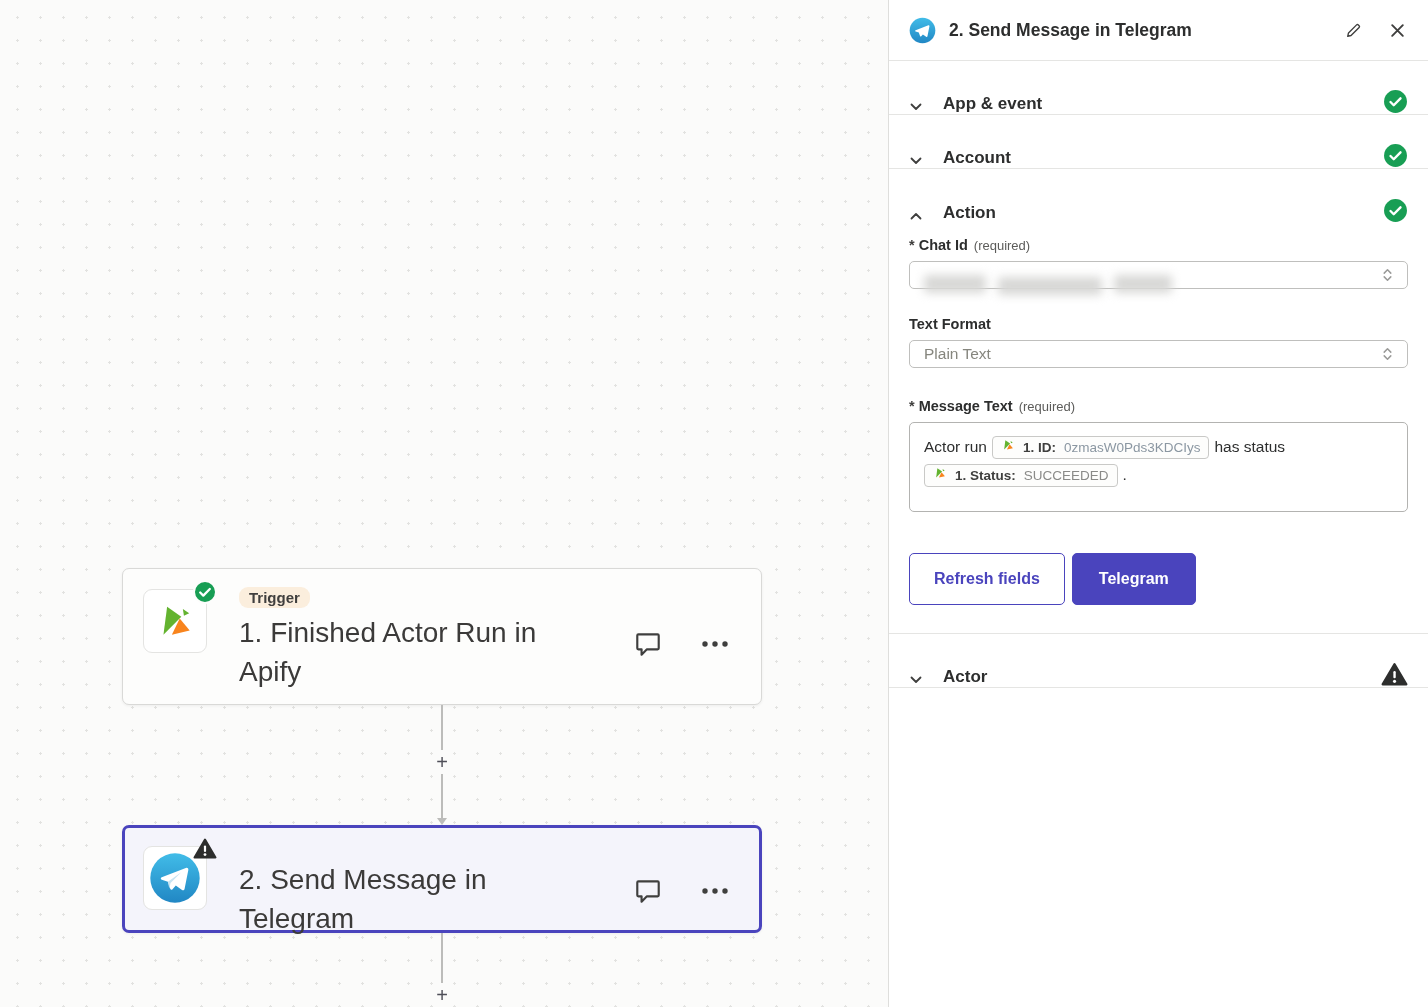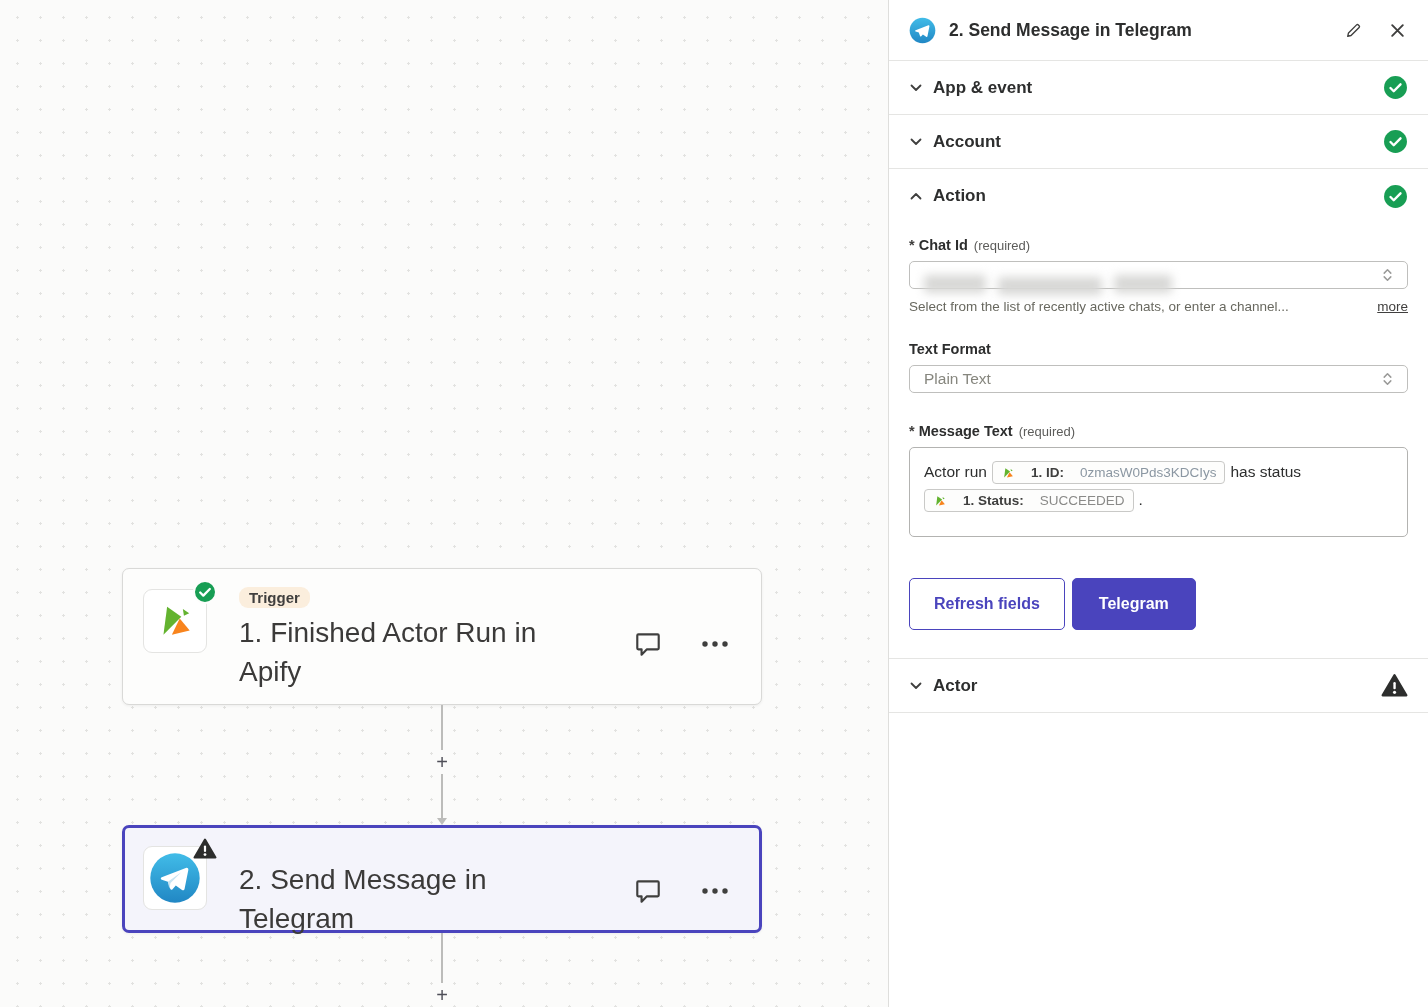--- a/index.html
+++ b/index.html
@@ -45,21 +45,21 @@
   }
   .connector .arrow { width:0; height:0; border-left:5px solid transparent; border-right:5px solid transparent; border-top:7px solid #bcbcba; }
 
   
   .panel {
     position:absolute; left:888px; top:0; width:540px; height:1007px;
     background:#fff; border-left:1px solid #dededc; display:flex; flex-direction:column;
   }
   .panel-header { display:flex; align-items:center; gap:13px; height:61px; padding:0 20px; border-bottom:1px solid #e5e5e3; }
   .panel-title { font-size:17.5px; font-weight:bold; color:#2d2e2e; flex:1; }
-  .section-row { display:flex; align-items:center; gap:10px; height:54px; padding:0 20px; border-bottom:1px solid #e5e5e3; cursor:pointer; }
+  .section-row { display:flex; align-items:flex-end; gap:20px; height:54px; padding:0 20px; border-bottom:1px solid #e5e5e3; cursor:pointer; }
   .section-row.open { border-bottom:none; }
   .section-label { font-size:17px; font-weight:bold; color:#2d2e2e; flex:1; }
 
   .action-content { padding:14px 20px 28px; border-bottom:1px solid #e5e5e3; }
   .field-label { font-size:14.5px; font-weight:bold; color:#2d2e2e; }
   .req-star { font-weight:bold; color:#403f3e; margin-right:4px; }
   .req-note { font-size:13px; font-weight:normal; color:#5c5c5a; margin-left:6px; }
 
   .select-box {
     position:relative; margin-top:8px; height:28px; width:100%;
@@ -75,21 +75,21 @@
   .more-link { font-size:13.5px; color:#403f3e; text-decoration:underline; cursor:pointer; margin-left:12px; }
 
   .block-gap-lg { margin-top:27px; }
   .block-gap-xl { margin-top:30px; }
 
   .message-editor {
     margin-top:8px; width:100%; min-height:90px; border:1px solid #b3b3b1; border-radius:5px;
     padding:10px 14px; font-size:15.5px; line-height:28px; color:#2d2e2e; cursor:text; background:#fff;
   }
   .token-pill {
-    display:inline-flex; align-items:center; gap:16px; vertical-align:middle;
+    display:inline-flex; align-items:flex-start; gap:8px; vertical-align:middle;
     border:1px solid #c9c9c7; border-radius:4px; background:#fdfdfc;
     padding:1px 8px; margin:0 5px; font-size:13.5px; line-height:19px; cursor:grab;
   }
   .token-pill .pill-label { font-weight:bold; color:#3f3f3e; }
   .token-pill .pill-value { color:#8b97a2; }
   .token-pill .pill-value.status { color:#8a8a88; }
 
   .buttons-row { display:flex; align-items:center; gap:7px; margin-top:41px; }
   .btn-outline {
     height:52px; padding:0 24px; background:#fff; border:1px solid #4a44bd; border-radius:5px;
@@ -253,24 +253,20 @@
       <span class="req-star">*</span><span>Chat Id</span><span class="req-note">(required)</span>
     </div>
     <div class="select-box">
       <span class="redact" style="left:14px; width:62px;"></span>
       <span class="redact" style="left:88px; width:104px; top:15px;"></span>
       <span class="redact" style="left:204px; width:58px;"></span>
       <svg class="updown" width="15" height="16" viewBox="0 0 16 16">
         <path d="M4.5 6L8 2.5 11.5 6" stroke="#9a9a98" stroke-width="1.6" fill="none" stroke-linecap="round" stroke-linejoin="round"></path>
         <path d="M4.5 10L8 13.5 11.5 10" stroke="#9a9a98" stroke-width="1.6" fill="none" stroke-linecap="round" stroke-linejoin="round"></path>
       </svg>
-    </div>
-    <div class="helper-row">
-      <span class="helper-text">Select from the list of recently active chats, or enter a channel...</span>
-      <a class="more-link">more</a>
     </div>
 
     <div class="field-label block-gap-lg">Text Format</div>
     <div class="select-box">
       <span class="select-value">Plain Text</span>
       <svg class="updown" width="15" height="16" viewBox="0 0 16 16">
         <path d="M4.5 6L8 2.5 11.5 6" stroke="#9a9a98" stroke-width="1.6" fill="none" stroke-linecap="round" stroke-linejoin="round"></path>
         <path d="M4.5 10L8 13.5 11.5 10" stroke="#9a9a98" stroke-width="1.6" fill="none" stroke-linecap="round" stroke-linejoin="round"></path>
       </svg>
     </div>

